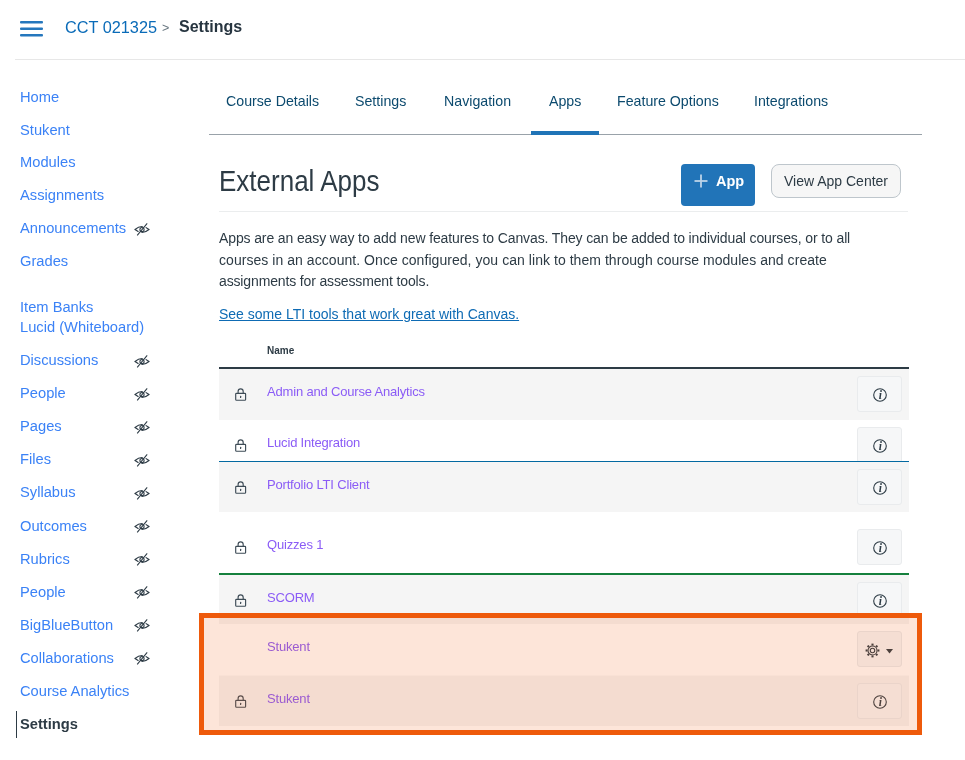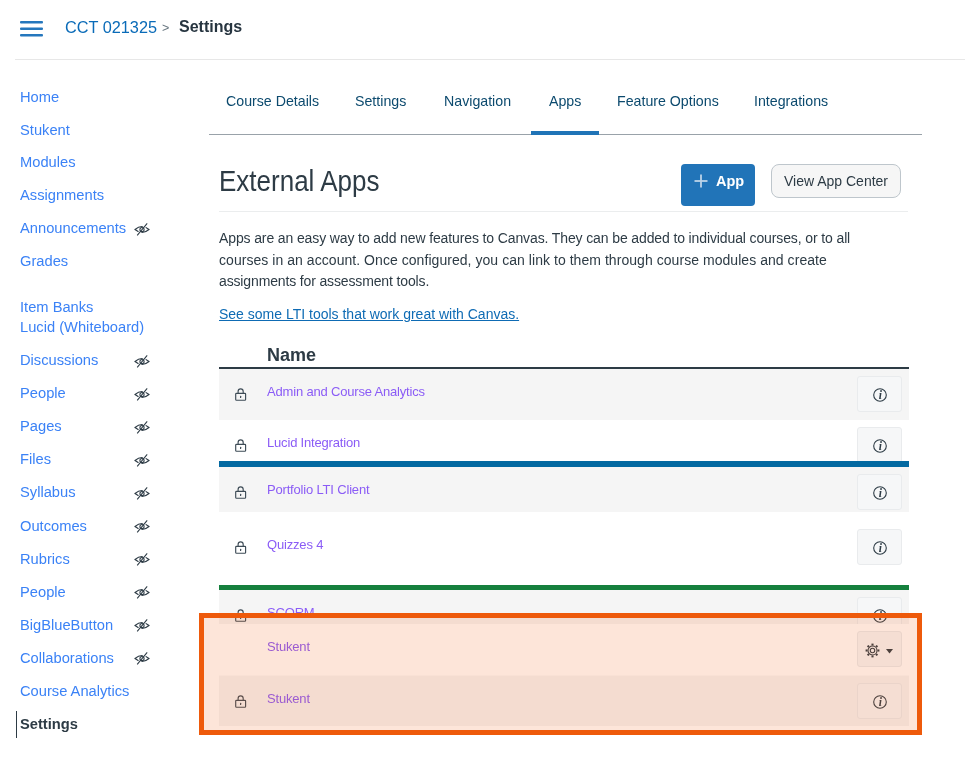--- a/index.html
+++ b/index.html
@@ -126,21 +126,21 @@
 <svg style="position:absolute;left:13px;top:10px" width="14" height="14" viewBox="0 0 14 14">
       <line x1="7" y1="0.5" x2="7" y2="13.5" stroke="#BCD3E8" stroke-width="1.8"></line>
       <line x1="0.5" y1="7" x2="13.5" y2="7" stroke="#BCD3E8" stroke-width="1.8"></line>
     </svg>
 <span style="position:absolute;left:35px;top:8.6px;font-size:14.5px;font-weight:700;color:#fff">App</span>
   </div>
 <div class="abs" style="left:771px;top:164px;width:130px;height:34px;background:#F6F6F6;border:1px solid #BEC6CC;border-radius:8px;text-align:center;line-height:32px;font-size:14px;color:#2D3B45">View App Center</div>
 <div class="abs" style="left:219px;top:211px;width:689px;height:1px;background:#EBEDEE"></div>
 <div class="abs" style="left:219px;top:228.4px;width:720px;font-size:14px;line-height:21.5px;color:#2D3B45"><span style="letter-spacing:-0.12px">Apps are an easy way to add new features to Canvas. They can be added to individual courses, or to all</span><br><span style="letter-spacing:0.05px">courses in an account. Once configured, you can link to them through course modules and create</span><br><span style="letter-spacing:-0.14px">assignments for assessment tools.</span></div>
 <div class="abs" style="left:219px;top:306.2px;font-size:14px;color:#0E6BB4;text-decoration:underline">See some LTI tools that work great with Canvas.</div>
-<span class="abs" style="left:267px;top:345.2px;font-size:18px;font-weight:700;color:#2D3B45">Name</span>
+<span class="abs" style="left:267px;top:345.2px;font-size:10px;font-weight:700;color:#2D3B45">Name</span>
 <div class="abs" style="left:219px;top:367px;width:690px;height:2px;background:#2D3B45"></div>
 <div class="row g" style="top:369px">
     <svg class="lock" width="13" height="15" viewBox="0 0 13 15">
       <path d="M4.1,6.3 V4.4 A2.55,2.55 0 0 1 9.2,4.4 V6.3" fill="none" stroke="#3D4B56" stroke-width="1.15"></path>
       <rect x="1.7" y="6.3" width="9.9" height="6.9" rx="0.8" fill="none" stroke="#3D4B56" stroke-width="1.15"></rect>
       <rect x="6" y="8.7" width="1.2" height="2.3" rx="0.55" fill="#3D4B56"></rect>
     </svg>
     <span class="nm">Admin and Course Analytics</span>
     <span class="btn">
       <svg width="16" height="16" viewBox="0 0 16 16" style="position:absolute;left:14px;top:10px">
@@ -156,49 +156,49 @@
       <rect x="6" y="8.7" width="1.2" height="2.3" rx="0.55" fill="#3D4B56"></rect>
     </svg>
     <span class="nm">Lucid Integration</span>
     <span class="btn">
       <svg width="16" height="16" viewBox="0 0 16 16" style="position:absolute;left:14px;top:10px">
         <circle cx="8" cy="8" r="6.3" fill="none" stroke="#2D3B45" stroke-width="1.1"></circle>
         <text x="8.4" y="12" text-anchor="middle" font-family="Liberation Serif" font-style="italic" font-weight="bold" font-size="11.5px" fill="#2D3B45">i</text>
       </svg>
     </span>
   </div>
-<div class="row g" style="top:461px;border-top:6px solid #0369a1">
+<div class="row g" style="top:461px;border-top:1px solid #0369a1">
     <svg class="lock" width="13" height="15" viewBox="0 0 13 15">
       <path d="M4.1,6.3 V4.4 A2.55,2.55 0 0 1 9.2,4.4 V6.3" fill="none" stroke="#3D4B56" stroke-width="1.15"></path>
       <rect x="1.7" y="6.3" width="9.9" height="6.9" rx="0.8" fill="none" stroke="#3D4B56" stroke-width="1.15"></rect>
       <rect x="6" y="8.7" width="1.2" height="2.3" rx="0.55" fill="#3D4B56"></rect>
     </svg>
     <span class="nm">Portfolio LTI Client</span>
     <span class="btn">
       <svg width="16" height="16" viewBox="0 0 16 16" style="position:absolute;left:14px;top:10px">
         <circle cx="8" cy="8" r="6.3" fill="none" stroke="#2D3B45" stroke-width="1.1"></circle>
         <text x="8.4" y="12" text-anchor="middle" font-family="Liberation Serif" font-style="italic" font-weight="bold" font-size="11.5px" fill="#2D3B45">i</text>
       </svg>
     </span>
   </div>
 <div class="row" style="top:522px">
     <svg class="lock" width="13" height="15" viewBox="0 0 13 15">
       <path d="M4.1,6.3 V4.4 A2.55,2.55 0 0 1 9.2,4.4 V6.3" fill="none" stroke="#3D4B56" stroke-width="1.15"></path>
       <rect x="1.7" y="6.3" width="9.9" height="6.9" rx="0.8" fill="none" stroke="#3D4B56" stroke-width="1.15"></rect>
       <rect x="6" y="8.7" width="1.2" height="2.3" rx="0.55" fill="#3D4B56"></rect>
     </svg>
-    <span class="nm">Quizzes 4</span>
-    <span class="btn">
-      <svg width="16" height="16" viewBox="0 0 16 16" style="position:absolute;left:14px;top:10px">
-        <circle cx="8" cy="8" r="6.3" fill="none" stroke="#2D3B45" stroke-width="1.1"></circle>
-        <text x="8.4" y="12" text-anchor="middle" font-family="Liberation Serif" font-style="italic" font-weight="bold" font-size="11.5px" fill="#2D3B45">i</text>
-      </svg>
-    </span>
-  </div>
-<div class="row g" style="top:585px;border-top:5px solid #15803d">
+    <span class="nm">Quizzes 1</span>
+    <span class="btn">
+      <svg width="16" height="16" viewBox="0 0 16 16" style="position:absolute;left:14px;top:10px">
+        <circle cx="8" cy="8" r="6.3" fill="none" stroke="#2D3B45" stroke-width="1.1"></circle>
+        <text x="8.4" y="12" text-anchor="middle" font-family="Liberation Serif" font-style="italic" font-weight="bold" font-size="11.5px" fill="#2D3B45">i</text>
+      </svg>
+    </span>
+  </div>
+<div class="row g" style="top:573px;border-top:2px solid #15803d">
     <svg class="lock" width="13" height="15" viewBox="0 0 13 15">
       <path d="M4.1,6.3 V4.4 A2.55,2.55 0 0 1 9.2,4.4 V6.3" fill="none" stroke="#3D4B56" stroke-width="1.15"></path>
       <rect x="1.7" y="6.3" width="9.9" height="6.9" rx="0.8" fill="none" stroke="#3D4B56" stroke-width="1.15"></rect>
       <rect x="6" y="8.7" width="1.2" height="2.3" rx="0.55" fill="#3D4B56"></rect>
     </svg>
     <span class="nm">SCORM</span>
     <span class="btn">
       <svg width="16" height="16" viewBox="0 0 16 16" style="position:absolute;left:14px;top:10px">
         <circle cx="8" cy="8" r="6.3" fill="none" stroke="#2D3B45" stroke-width="1.1"></circle>
         <text x="8.4" y="12" text-anchor="middle" font-family="Liberation Serif" font-style="italic" font-weight="bold" font-size="11.5px" fill="#2D3B45">i</text>

